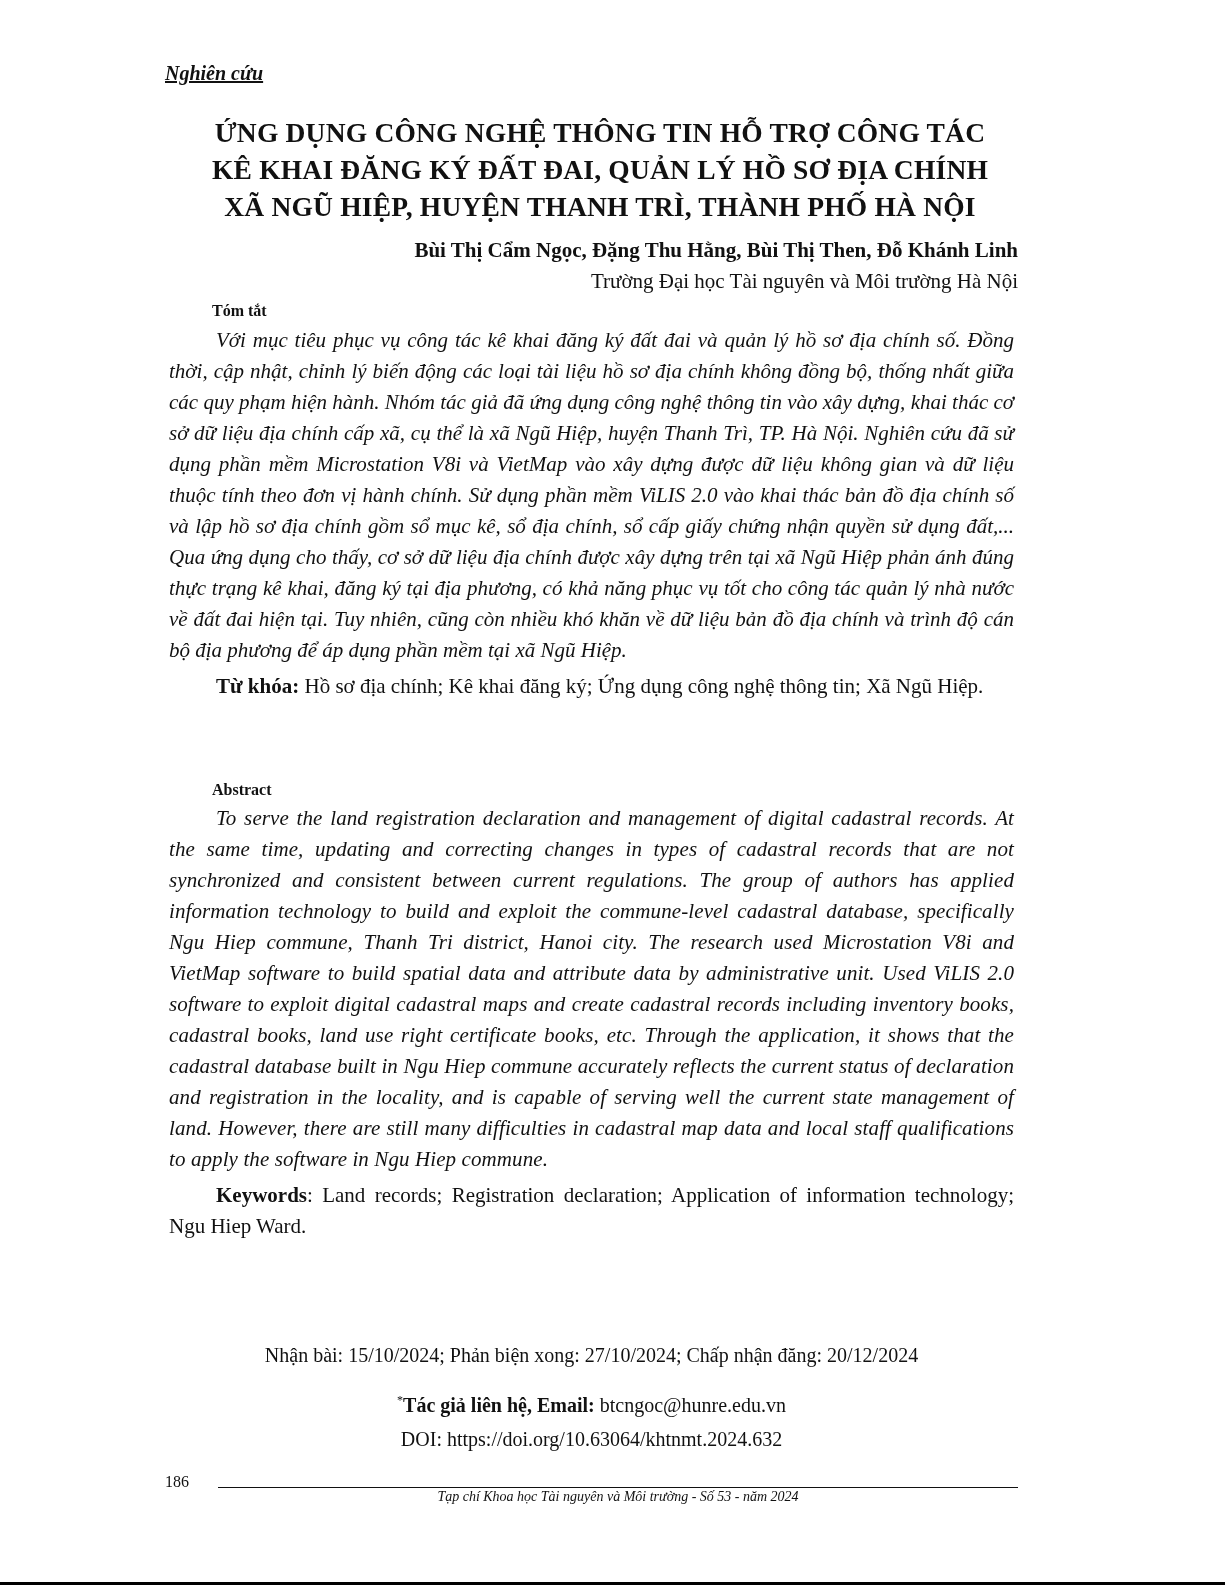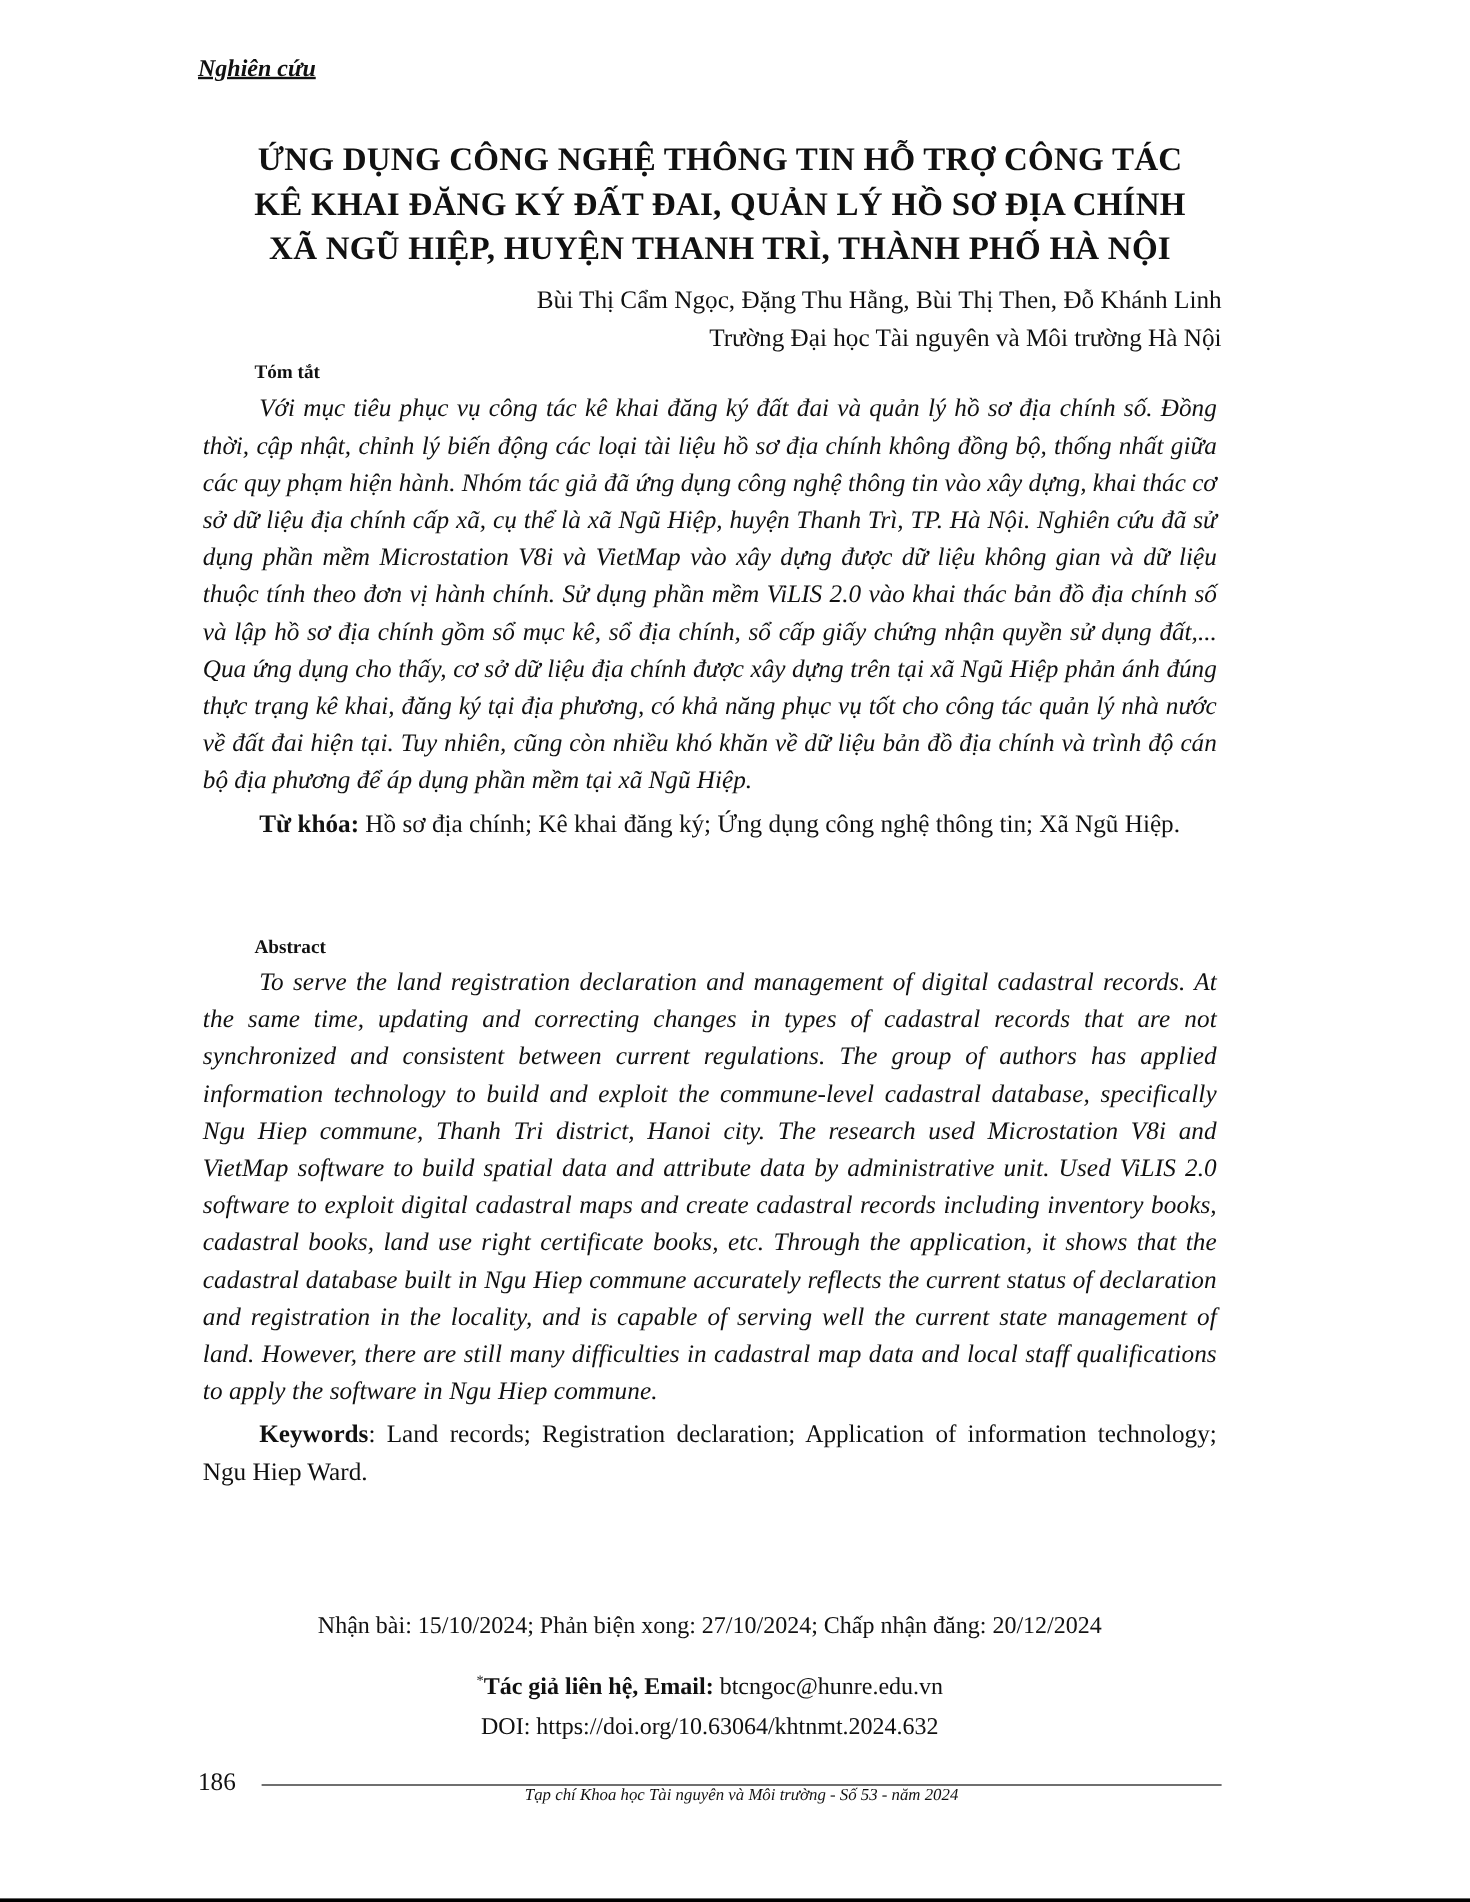--- a/index.html
+++ b/index.html
@@ -2,50 +2,50 @@
 <html><head>
   <meta charset="utf-8">
   <style>
     html, body { margin: 0; padding: 0; }
     body {
       width: 1225px; height: 1585px; background: #ffffff; position: relative;
       font-family: "Liberation Serif", "DejaVu Serif", serif; color: #111;
       overflow: hidden;
     }
     .section-label {
-      position: absolute; left: 165px; top: 46px;
+      position: absolute; left: 165px; top: 62px;
       font-size: 20px; font-weight: bold; font-style: italic; text-decoration: underline; text-align: center;
     }
     .title {
       position: absolute; left: 150px; top: 114px; width: 900px;
       text-align: center; font-weight: bold; font-size: 27.5px; line-height: 37px;
       letter-spacing: 0.2px;
     }
     .authors {
       position: absolute; right: 207px; top: 238px;
-      font-weight: normal; font-size: 21px; text-align: right;
+      font-weight: bold; font-size: 21px; text-align: right;
     }
     .affil {
       position: absolute; right: 207px; top: 269px;
       font-size: 21px; text-align: center;
     }
     .col { position: absolute; left: 165px; width: 853px; }
     .heading { font-weight: bold; font-size: 16px; padding-left: 47px; }
     .para {
       font-size: 21px; line-height: 31px; text-align: justify; text-indent: 47px;
       margin: 4px;
     }
     .italic { font-style: italic; }
     .kw-label { font-weight: bold; }
     .eng-title {
       font-weight: bold; font-style: italic; font-size: 21px; line-height: 31px;
       text-align: justify;
     }
     .center { text-align: center; font-size: 20px; }
-    .footer-num { position: absolute; left: 165px; top: 1473px; font-size: 21px; }
+    .footer-num { position: absolute; left: 165px; top: 1473px; font-size: 16px; }
     .footer-rule {
       position: absolute; left: 218px; top: 1487px; width: 800px; height: 0;
       border-top: 1px solid #111;
     }
     .footer-journal {
       position: absolute; left: 218px; top: 1489px; width: 800px;
       text-align: center; font-style: italic; font-size: 14px;
     }
     .bottom-bar {
       position: absolute; left: 0; top: 1582px; width: 1225px; height: 3px; background: #000;

